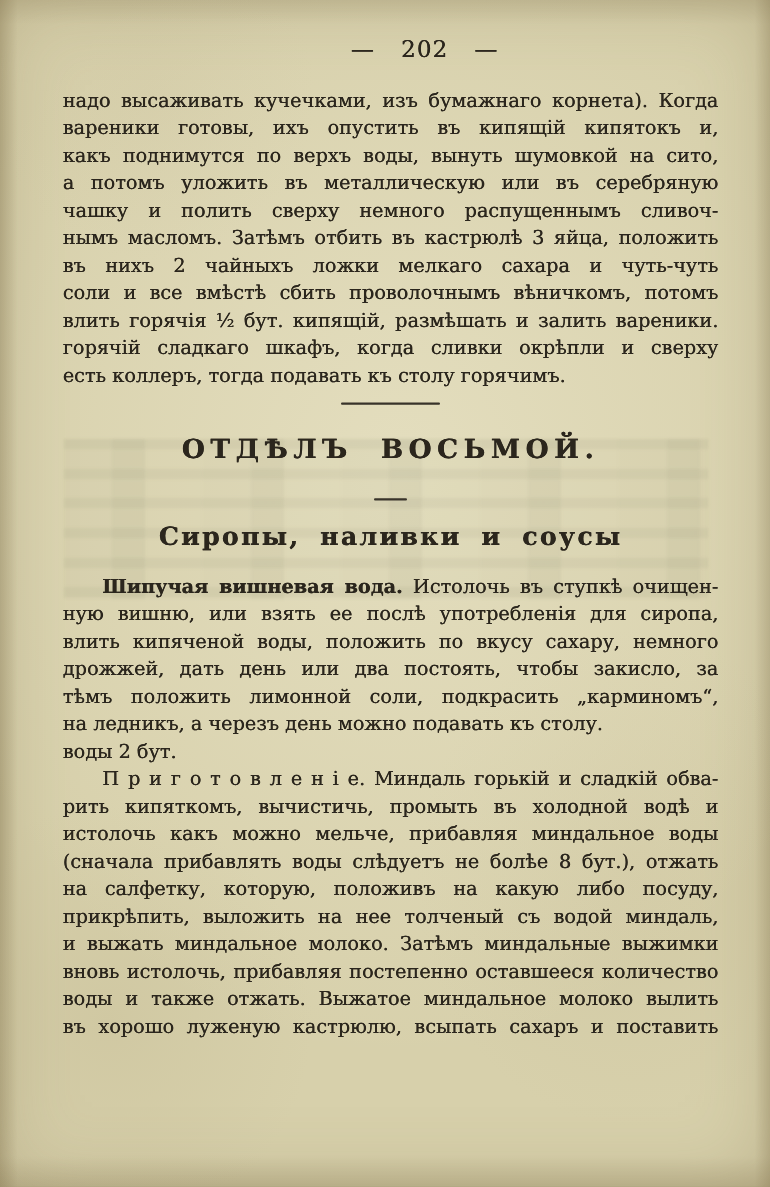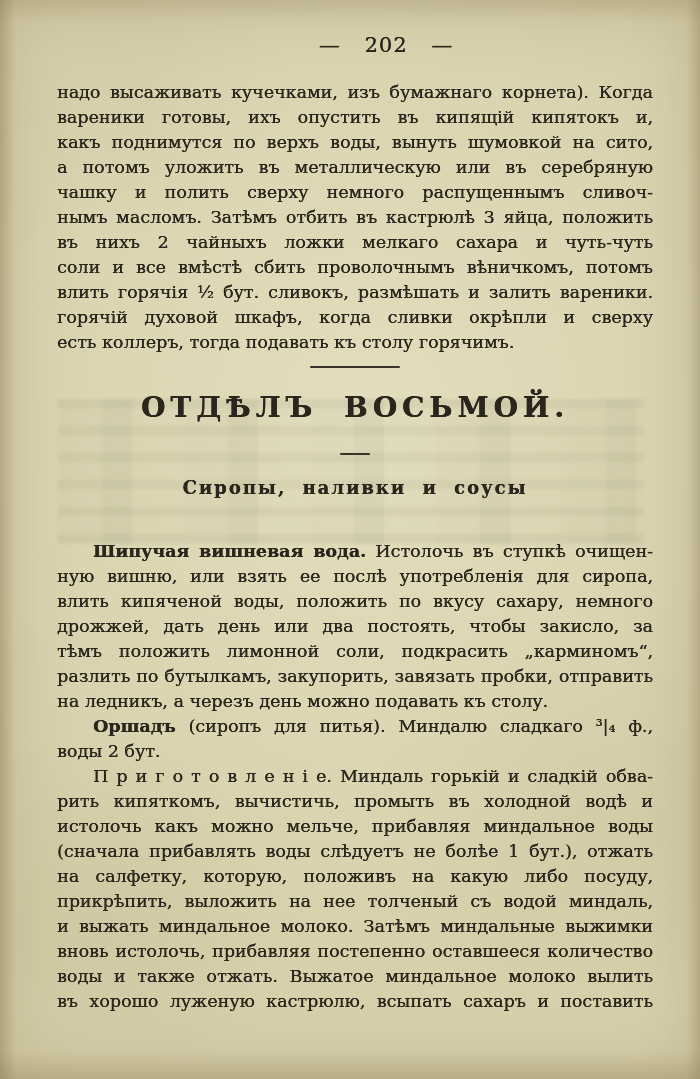--- a/index.html
+++ b/index.html
@@ -27,41 +27,41 @@
     text-align:center;font-size:21px;letter-spacing:1px;word-spacing:16px;
     text-shadow:0.25px 0 0 currentColor;
     padding-left:36px;
   }
   .content{
     position:absolute;top:80px;left:57px;width:596px;
     font-size:17.5px;line-height:25px;
     text-shadow:0.25px 0 0 currentColor;
   }
   .para{margin:0;}
-  .para.gap-top{margin-top:36px;}
+  .para.gap-top{margin-top:19px;}
   .line{
     text-align:justify;text-align-last:justify;
     height:25px;overflow:hidden;
   }
   .line.last{text-align-last:left;}
   .line.first-indent{text-indent:36px;}
   .line b{font-weight:bold;}
   .rule{
     height:2px;width:90px;margin:11px auto 0;
     background:#38332a;border-radius:1px;
   }
   .rule.small{width:30px;margin-top:29px;}
   h1.section{
     margin:24px 0 0;text-align:center;
-    font-size:28px;line-height:32px;font-weight:bold;
+    font-size:24px;line-height:32px;font-weight:bold;
     letter-spacing:5px;word-spacing:12px;
   }
   h2.subsection{
     margin:18px 0 0;text-align:center;
-    font-size:18px;line-height:30px;font-weight:bold;
+    font-size:23px;line-height:30px;font-weight:bold;
     letter-spacing:2px;word-spacing:8px;
   }
   .ghost{
     position:absolute;left:58px;width:586px;height:146px;top:399px;
     pointer-events:none;filter:blur(1.6px);opacity:.8;
     background:
       repeating-linear-gradient(90deg, rgba(118,120,92,0.05) 0 44px, rgba(118,120,92,0.12) 44px 74px, rgba(118,120,92,0.03) 74px 126px),
       repeating-linear-gradient(180deg, rgba(118,120,92,0.10) 0 9px, rgba(0,0,0,0) 9px 27px);
   }
 </style>
@@ -77,53 +77,51 @@
 
     <div class="para">
         <div class="line">надо высаживать кучечками, изъ бумажнаго корнета). Когда</div>
         <div class="line">вареники готовы, ихъ опустить въ кипящій кипятокъ и,</div>
         <div class="line">какъ поднимутся по верхъ воды, вынуть шумовкой на сито,</div>
         <div class="line">а потомъ уложить въ металлическую или въ серебряную</div>
         <div class="line">чашку и полить сверху немного распущеннымъ сливоч-</div>
         <div class="line">нымъ масломъ. Затѣмъ отбить въ кастрюлѣ 3 яйца, положить</div>
         <div class="line">въ нихъ 2 чайныхъ ложки мелкаго сахара и чуть-чуть</div>
         <div class="line">соли и все вмѣстѣ сбить проволочнымъ вѣничкомъ, потомъ</div>
-        <div class="line">влить горячія ½ бут. сливокъ, размѣшать и залить вареники.</div>
-        <div class="line">горячій духовой шкафъ, когда сливки окрѣпли и сверху</div>
+        <div class="line">влить горячія ½ бут. кипящій, размѣшать и залить вареники.</div>
+        <div class="line">горячій сладкаго шкафъ, когда сливки окрѣпли и сверху</div>
         <div class="line last">есть коллеръ, тогда подавать къ столу горячимъ.</div>
       </div>
 
     <div class="rule"></div>
 
     <h1 class="section">ОТДѢЛЪ ВОСЬМОЙ.</h1>
 
     <div class="rule small"></div>
 
     <h2 class="subsection">Сиропы, наливки и соусы</h2>
 
     <div class="para gap-top">
         <div class="line first-indent"><b>Шипучая вишневая вода.</b> Истолочь въ ступкѣ очищен-</div>
         <div class="line">ную вишню, или взять ее послѣ употребленія для сиропа,</div>
         <div class="line">влить кипяченой воды, положить по вкусу сахару, немного</div>
         <div class="line">дрожжей, дать день или два постоять, чтобы закисло, за</div>
         <div class="line">тѣмъ положить лимонной соли, подкрасить „карминомъ“,</div>
-        <div class="line">разлить по бутылкамъ, закупорить, завязать пробки, отправить</div>
         <div class="line last">на ледникъ, а черезъ день можно подавать къ столу.</div>
       </div>
 
     <div class="para">
-        <div class="line first-indent"><b>Оршадъ</b> (сиропъ для питья). Миндалю сладкаго ³|₄ ф.,</div>
         <div class="line last">воды 2 бут.</div>
       </div>
 
     <div class="para">
         <div class="line first-indent">П р и г о т о в л е н і е.  Миндаль горькій и сладкій обва-</div>
         <div class="line">рить кипяткомъ, вычистичь, промыть въ холодной водѣ и</div>
         <div class="line">истолочь какъ можно мельче, прибавляя миндальное воды</div>
-        <div class="line">(сначала прибавлять воды слѣдуетъ не болѣе 1 бут.), отжать</div>
+        <div class="line">(сначала прибавлять воды слѣдуетъ не болѣе 8 бут.), отжать</div>
         <div class="line">на салфетку, которую, положивъ на какую либо посуду,</div>
         <div class="line">прикрѣпить, выложить на нее толченый съ водой миндаль,</div>
         <div class="line">и выжать миндальное молоко. Затѣмъ миндальные выжимки</div>
         <div class="line">вновь истолочь, прибавляя постепенно оставшееся количество</div>
         <div class="line">воды и также отжать. Выжатое миндальное молоко вылить</div>
         <div class="line">въ хорошо луженую кастрюлю, всыпать сахаръ и поставить</div>
       </div>
 
   </div>
 </div>

